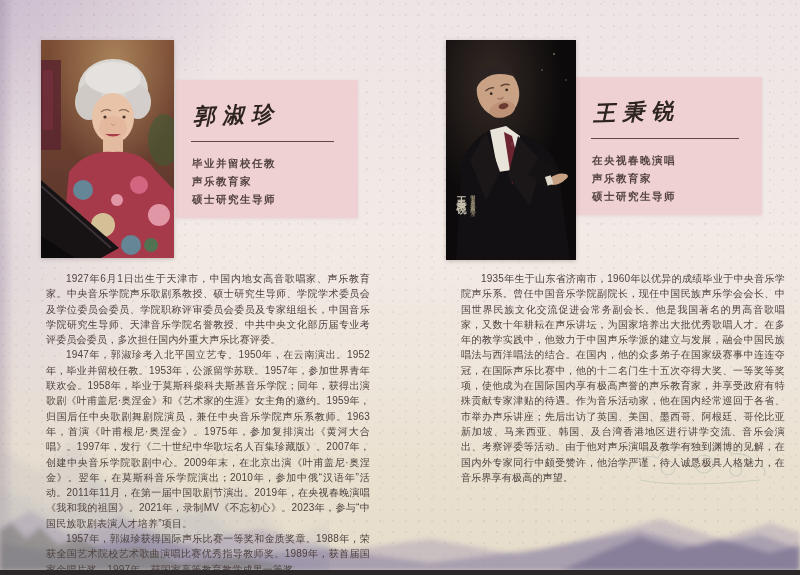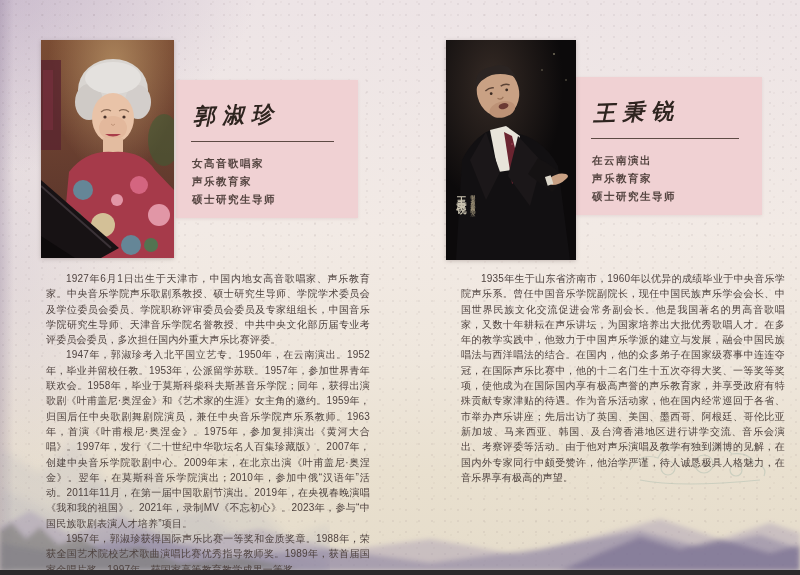--- a/index.html
+++ b/index.html
@@ -116,21 +116,21 @@
       <path d="M0,62 L0,34 L60,44 L140,26 L230,48 L330,40 L430,54 L540,40 L640,22 L700,38 L760,26 L800,40 L800,62 Z" fill="#8a7fa0" opacity="0.50"></path>
       <path d="M0,62 L0,22 L12,14 L26,30 L40,18 L58,36 L80,28 L104,44 L140,38 L180,54 L240,48 L300,60 L0,62 Z" fill="#6e7063" opacity="0.45"></path>
       <path d="M560,62 L600,44 L640,28 L680,40 L720,30 L770,44 L800,36 L800,62 Z" fill="#70658a" opacity="0.55"></path>
     </g>
   </svg>
 
   <div class="panel panel-left">
     <div class="calli-name">郭淑珍</div>
     <div class="name-rule"></div>
     <div class="titles">
-      <div class="title-line">女高音歌唱家</div>
+      <div class="title-line">毕业并留校任教</div>
       <div class="title-line">声乐教育家</div>
       <div class="title-line">硕士研究生导师</div>
     </div>
   </div>
 
   <div class="photo photo-left">
     <svg width="133" height="218" viewBox="0 0 133 218">
       <defs>
         <linearGradient id="bgL" x1="0" y1="0" x2="0" y2="1">
           <stop offset="0" stop-color="#7a4c33"></stop>
@@ -195,21 +195,21 @@
   <div class="bio bio-left">
     <p>1927年6月1日出生于天津市，中国内地女高音歌唱家、声乐教育家。中央音乐学院声乐歌剧系教授、硕士研究生导师、学院学术委员会及学位委员会委员、学院职称评审委员会委员及专家组组长，中国音乐学院研究生导师、天津音乐学院名誉教授、中共中央文化部历届专业考评委员会委员，多次担任国内外重大声乐比赛评委。</p>
     <p>1947年，郭淑珍考入北平国立艺专。1950年，在云南演出。1952年，毕业并留校任教。1953年，公派留学苏联。1957年，参加世界青年联欢会。1958年，毕业于莫斯科柴科夫斯基音乐学院；同年，获得出演歌剧《叶甫盖尼·奥涅金》和《艺术家的生涯》女主角的邀约。1959年，归国后任中央歌剧舞剧院演员，兼任中央音乐学院声乐系教师。1963年，首演《叶甫根尼·奥涅金》。1975年，参加复排演出《黄河大合唱》。1997年，发行《二十世纪中华歌坛名人百集珍藏版》。2007年，创建中央音乐学院歌剧中心。2009年末，在北京出演《叶甫盖尼·奥涅金》。翌年，在莫斯科音乐学院演出；2010年，参加中俄“汉语年”活动。2011年11月，在第一届中国歌剧节演出。2019年，在央视春晚演唱《我和我的祖国》。2021年，录制MV《不忘初心》。2023年，参与“中国民族歌剧表演人才培养”项目。</p>
     <p>1957年，郭淑珍获得国际声乐比赛一等奖和金质奖章。1988年，荣获全国艺术院校艺术歌曲演唱比赛优秀指导教师奖。1989年，获首届国家金唱片奖。1997年，获国家高等教育教学成果一等奖。</p>
   </div>
 
   <div class="panel panel-right">
     <div class="calli-name">王秉锐</div>
     <div class="name-rule"></div>
     <div class="titles">
-      <div class="title-line">在云南演出</div>
+      <div class="title-line">在央视春晚演唱</div>
       <div class="title-line">声乐教育家</div>
       <div class="title-line">硕士研究生导师</div>
     </div>
   </div>
 
   <div class="photo photo-right">
     <svg width="130" height="220" viewBox="0 0 130 220">
       <defs>
         <radialGradient id="glowR" cx="0.35" cy="0.2" r="0.55">
           <stop offset="0" stop-color="#3a2e28" stop-opacity="0.9"></stop>

